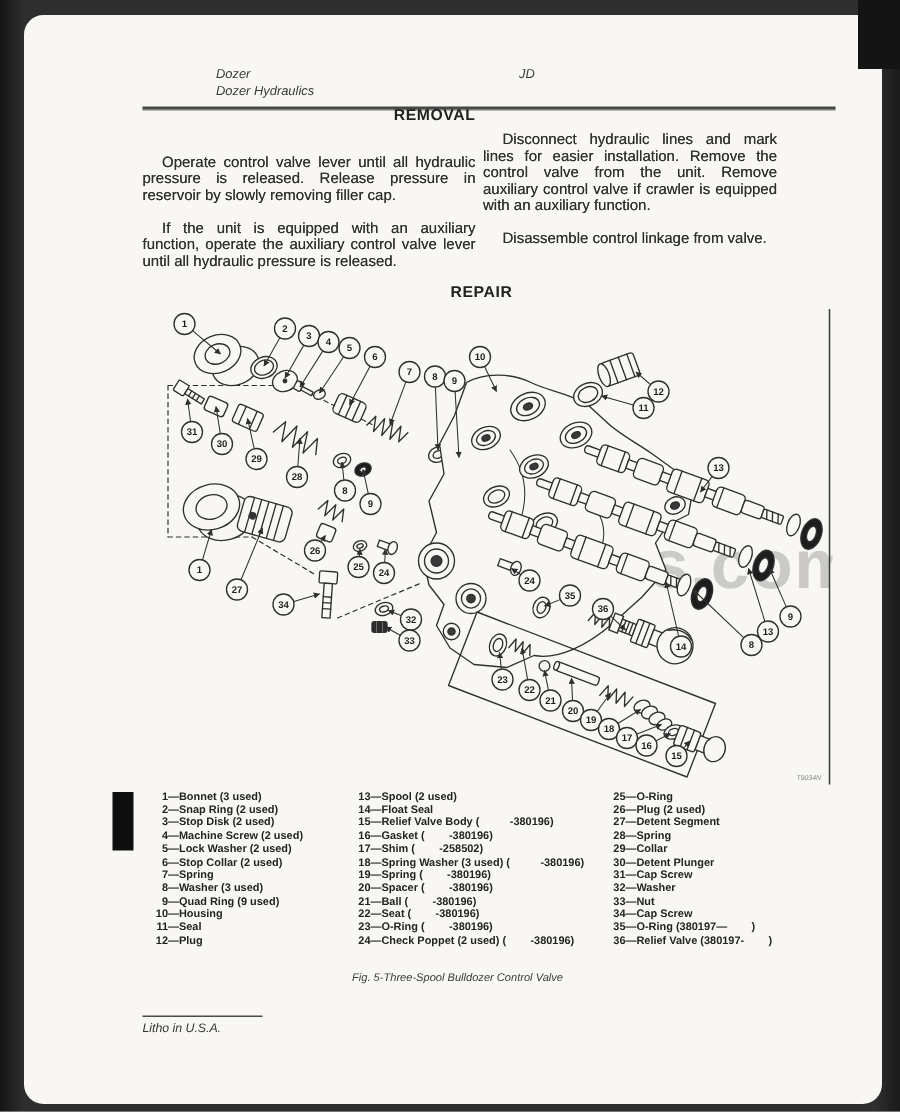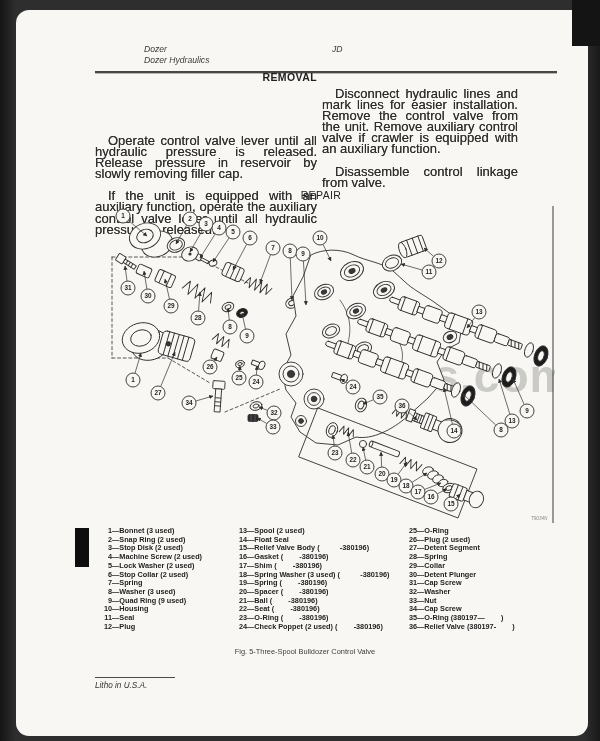--- a/index.html
+++ b/index.html
@@ -5,46 +5,46 @@
   html,body{margin:0;padding:0;}
   body{width:600px;height:741px;background:#282828;position:relative;overflow:hidden;
        font-family:"Liberation Sans",sans-serif;}
   .scan{position:absolute;inset:0;background:linear-gradient(90deg,#151515 0,#2e2e2e 16px,#2e2e2e 584px,#191919 100%);}
   .page{position:absolute;left:16px;top:10px;width:572px;height:726px;background:#f8f7f3;
         overflow:hidden;color:#262626;border-radius:13px;}
   .corner{position:absolute;right:0;top:0;width:28px;height:46px;background:#141414;z-index:6;}
   .tab{position:absolute;left:59px;top:518px;width:14px;height:39px;background:#0e0e0e;}
   
   .crumb{position:absolute;left:128px;top:34px;font-style:italic;font-size:8.6px;line-height:11px;color:#3a3a3a;}
-  .jd{position:absolute;left:316px;top:34px;font-style:italic;font-size:8.6px;color:#3a3a3a;}
+  .jd{position:absolute;left:330px;top:34px;font-style:italic;font-size:8.6px;color:#3a3a3a;}
   .hrule{position:absolute;left:79px;top:61px;width:462px;height:2px;background:#474747;box-shadow:0 1px 0 #b9b7b0;}
   
   .removal-h{position:absolute;left:79px;top:61px;width:222px;text-align:right;
              font-size:10.5px;font-weight:700;letter-spacing:.4px;color:#222;}
-  .col{position:absolute;font-size:13px;line-height:11.1px;text-align:justify;color:#2e2e2e;
+  .col{position:absolute;font-size:10px;line-height:11.1px;text-align:justify;color:#2e2e2e;
        text-shadow:0 0 .3px #55504a;}
-  .col.left{left:79px;top:93px;width:222px;margin-top:32px;}
+  .col.left{left:79px;top:93px;width:222px;}
   .col.right{left:306px;top:78px;width:196px;}
   .para{margin:0 0 11px 0;text-indent:13px;}
   .repair-h{position:absolute;left:170px;top:179px;width:270px;text-align:center;
-            font-size:10.5px;font-weight:400;letter-spacing:.4px;color:#222;}
+            font-size:10.5px;font-weight:700;letter-spacing:.4px;color:#222;}
   
   .fig{position:absolute;left:69px;top:190px;width:470px;height:326px;}
   
   .plist{position:absolute;left:0;top:517px;width:572px;font-size:7.3px;font-weight:700;
          line-height:8.7px;color:#232323;}
   .pcol{position:absolute;top:0;}
   .pcol0{left:81px;width:140px;}
   .pcol1{left:216px;width:176px;}
   .pcol2{left:386px;width:150px;}
   .prow{display:flex;}
   .pnum{display:inline-block;width:15px;text-align:right;flex:0 0 15px;}
   .pname{white-space:pre;}
   .caption{position:absolute;left:149px;top:637px;width:280px;text-align:center;
-           font-size:7.4px;color:#3c3c3c;}
+           font-size:7.4px;font-style:italic;color:#3c3c3c;}
   .footrule{position:absolute;left:79px;top:667px;width:80px;height:1px;background:#4a4a4a;}
   .litho{position:absolute;left:79px;top:671px;font-size:8.2px;font-style:italic;color:#333;}
   svg text{font-family:"Liberation Sans",sans-serif;}
 </style>
 </head>
 <body>
 
 <div class="scan">
   <div class="page">
 
@@ -554,21 +554,21 @@
           <div class="prow">
             <span class="pnum">15</span>
             <span class="pname">—Relief Valve Body (          -380196)</span>
           </div>
           <div class="prow">
             <span class="pnum">16</span>
             <span class="pname">—Gasket (        -380196)</span>
           </div>
           <div class="prow">
             <span class="pnum">17</span>
-            <span class="pname">—Shim (        -380196)</span>
+            <span class="pname">—Shim (        -258502)</span>
           </div>
           <div class="prow">
             <span class="pnum">18</span>
             <span class="pname">—Spring Washer (3 used) (          -380196)</span>
           </div>
           <div class="prow">
             <span class="pnum">19</span>
             <span class="pname">—Spring (        -380196)</span>
           </div>
           <div class="prow">

